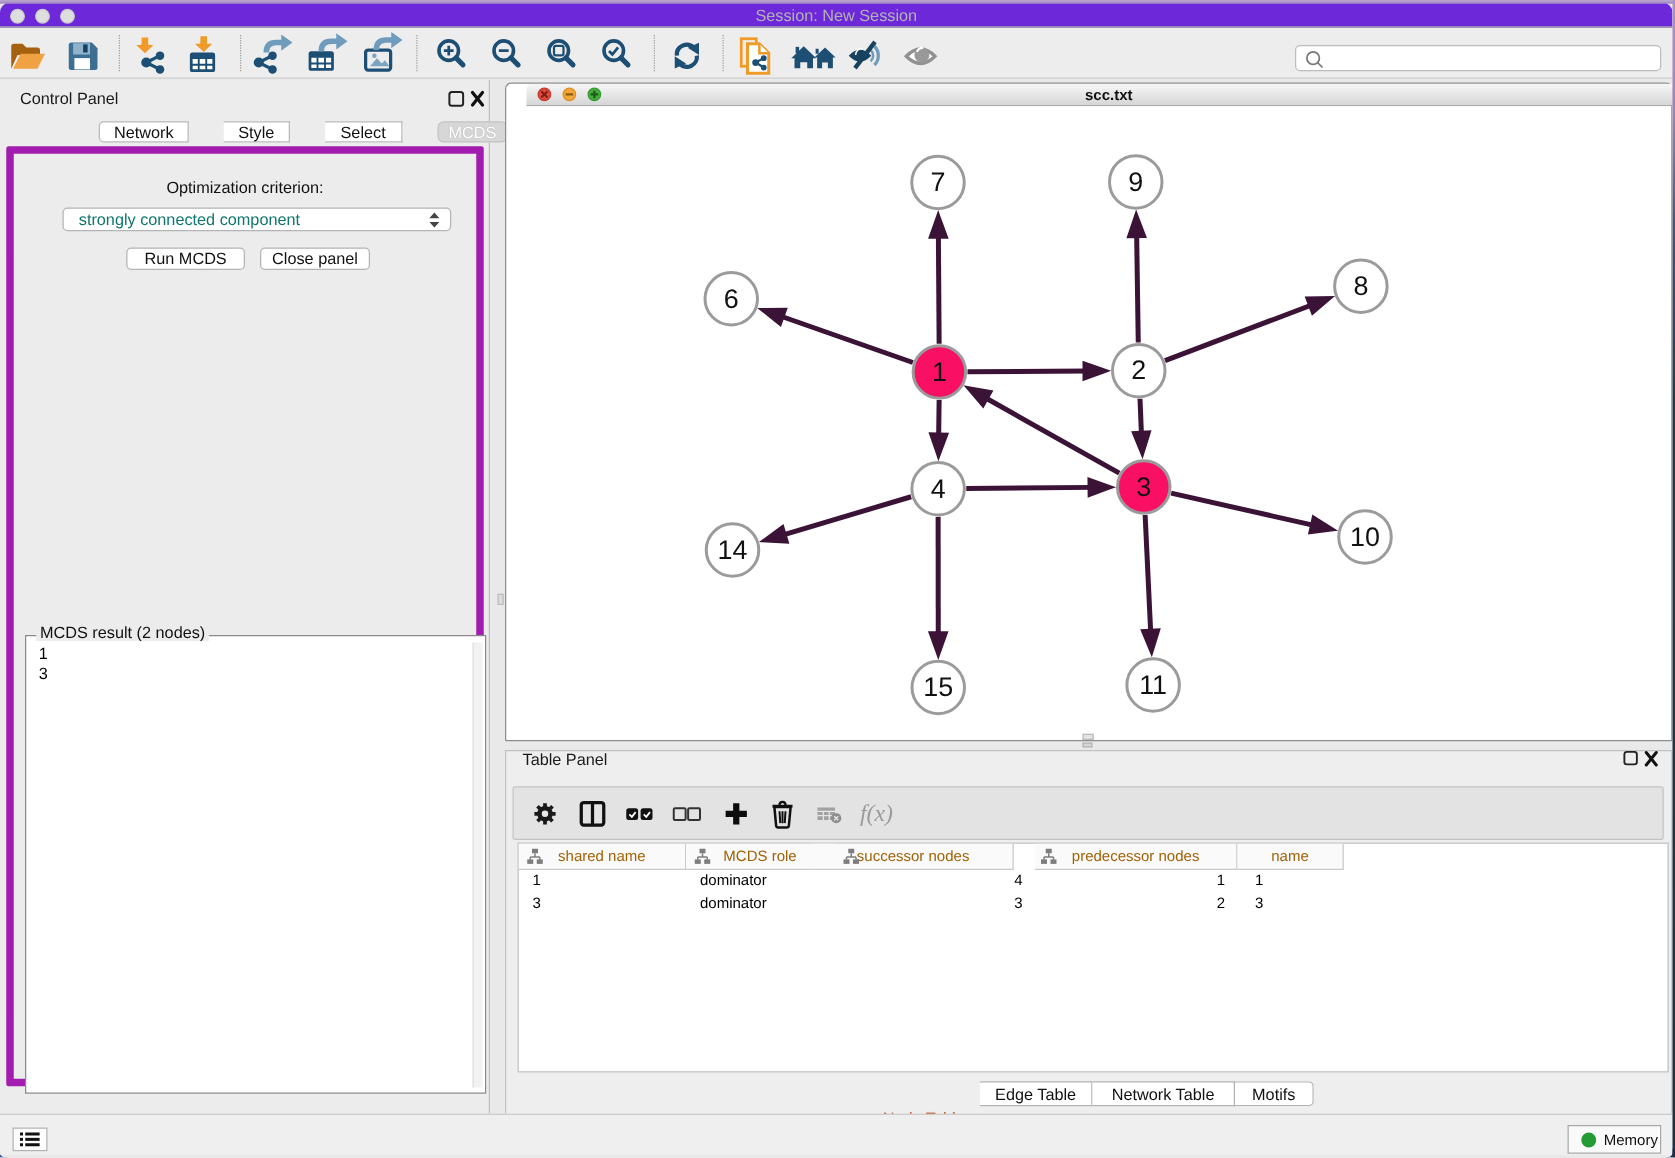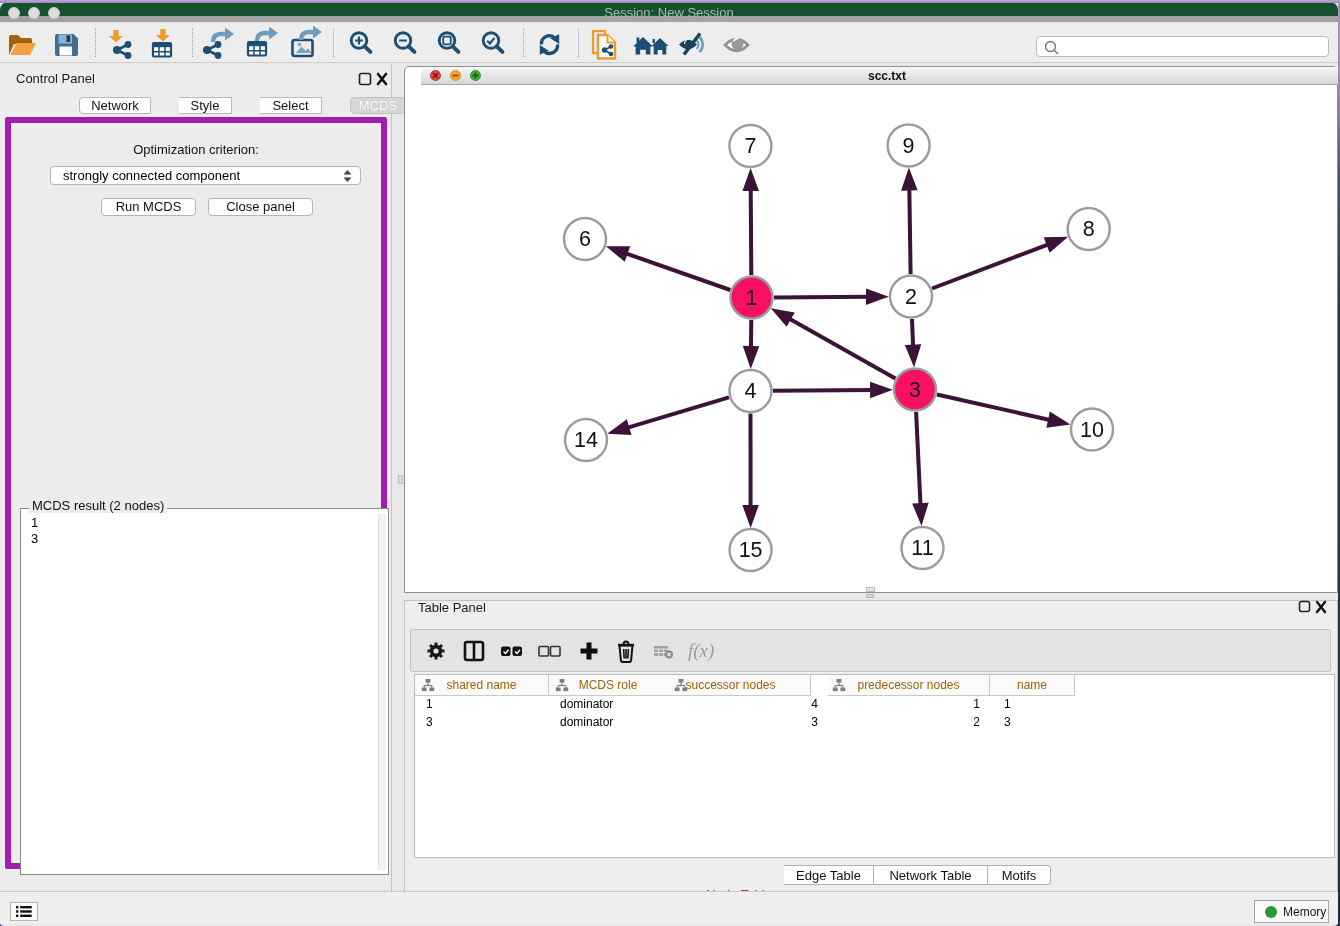--- a/index.html
+++ b/index.html
@@ -8,39 +8,39 @@
 .abs { position:absolute; }
 
 
 #wp-top { left:0; top:0; width:1340px; height:3px; background:linear-gradient(#bca8d4,#9f87bd); z-index:50; }
 #wp-right { right:0; top:0; width:2px; height:926px; background:linear-gradient(#ab93c4 0px,#9a86b4 90px,#4a5270 180px,#243848 320px,#1c3040 100%); z-index:51; }
 #corner-bl { left:0; bottom:0; width:6px; height:6px; background:#2f4f8e; z-index:40; }
 #corner-br { right:0; bottom:0; width:7px; height:7px; background:#16295b; z-index:40; }
 #win { left:0; top:2px; width:1338px; height:924px; background:#e9e9e9; border-radius:8px 8px 4px 4px; z-index:45; overflow:hidden; }
 
 
-#titlebar { left:0; top:0; width:1338px; height:20px; background:#14532d; border-bottom:6px solid #a3a3a3; }
+#titlebar { left:0; top:0; width:1338px; height:20px; background:#6d28d9; border-bottom:1px solid #a3a3a3; }
 .tl { position:absolute; top:5px; width:12px; height:12px; border-radius:50%; background:#dedede; border:1px solid #c9c9c9; }
 #title-text { width:100%; top:3px; text-align:center; font-size:13px; color:#b3b3b3; }
 
 
 #toolbar { left:0; top:21px; width:1338px; height:40px; background:#ededed; border-bottom:1px solid #cdcdcd; }
 .tsep { position:absolute; top:5px; height:29px; width:0; border-left:1px dotted #9f9f9f; }
 #searchbox { left:1036px; top:13px; width:293px; height:21px; background:#fff; border:1px solid #bdbdbd; border-radius:4px; }
 
 
 #cpanel { left:0; top:62px; width:392px; height:827px; background:#ececec; border-right:1px solid #c2c2c2; }
 .ph-title { font-size:13px; color:#1a1a1a; }
 .tabrow { position:absolute; display:flex; height:17px; font-size:13px;gap:28px; }
 .tab { background:#fff; color:#111; border:1px solid #b9b9b9; border-left:none; display:flex; align-items:center; justify-content:center; }
 .tab.first { border-left:1px solid #b9b9b9; border-radius:4px 0 0 4px; }
 .tab.sel { background:#d7d7d7; color:#fff; text-shadow:0 0 1px #aaa; border-radius:5px; border:1px solid #c2c2c2; }
 #cp-content { left:5px; top:53px; width:382px; height:752px; background:#ececec; border:6px solid #a21caf; border-radius:2px; }
 #opt-label { width:100%; top:19px; text-align:center; font-size:13px; color:#111; }
-#dropdown { left:39px; top:43px; width:311px; height:19px; background:#fff; border:1px solid #b4b4b4; border-radius:4px; font-size:13px; color:#000000; line-height:18px; padding-left:12px; }
+#dropdown { left:39px; top:43px; width:311px; height:19px; background:#fff; border:1px solid #b4b4b4; border-radius:4px; font-size:13px; color:#0f766e; line-height:18px; padding-left:12px; }
 .btn { position:absolute; background:#fff; border:1px solid #b4b4b4; border-radius:4px; font-size:13px; color:#111; text-align:center; line-height:16px; }
 #fieldset { left:9px; top:385px; width:369px; height:367px; border:1px solid #8a8a8a; background:#fff; }
 #legend { left:18px; top:375px; background:#ececec; padding:0 3px; font-size:13px; color:#111; }
 #resultbox { left:13px; top:390px; width:363px; height:358px; background:#fff; font-size:13px; color:#000; line-height:16px; padding:2px 0 0 7px; }
 #result-scroll { left:367px; top:391px; width:8px; height:356px; background:#f2f2f2; border-left:1px solid #e0e0e0; }
 
 
 #netframe { left:404px; top:64px; width:934px; height:527px; border:1px solid #8e8e8e; border-radius:5px 5px 1px 1px; background:#fff; }
 #nf-titlebar { left:16px; top:0; width:932px; height:18px; background:linear-gradient(#f7f7f7,#d6d6d6); border-bottom:1px solid #a9a9a9; border-radius:5px 5px 0 0;font-weight:bold; }
 .nfl { position:absolute; top:3px; width:11px; height:11px; border-radius:50%; }
@@ -221,21 +221,21 @@
     </div>
     <div class="abs" id="cp-content">
       <div class="abs" id="opt-label">Optimization criterion:</div>
       <div class="abs" id="dropdown">strongly connected component
         <svg width="11" height="14" style="position:absolute;right:7px;top:2px;" viewBox="0 0 11 14">
             <path d="M5.5 1 L9.5 5.5 L1.5 5.5 Z" fill="#444"></path>
             <path d="M5.5 13 L1.5 8.5 L9.5 8.5 Z" fill="#444"></path>
           </svg>
       </div>
       <div class="btn" style="left:90px;top:75px;width:95px;height:18px;">Run MCDS</div>
-      <div class="btn" style="left:197px;top:75px;width:105px;height:18px;">Close panel</div>
+      <div class="btn" style="left:197px;top:75px;width:88px;height:18px;">Close panel</div>
       <div class="abs" id="fieldset"></div>
       <div class="abs" id="legend">MCDS result (2 nodes)</div>
       <div class="abs" id="resultbox">1<br>3</div>
       <div class="abs" id="result-scroll"></div>
     </div>
   </div>
 
   <div class="abs" id="netframe">
     <div class="abs" id="nf-titlebar">
       <div class="nfl" style="left:9px;background:#df4a3d;border:1px solid #c23a2f;"></div>

